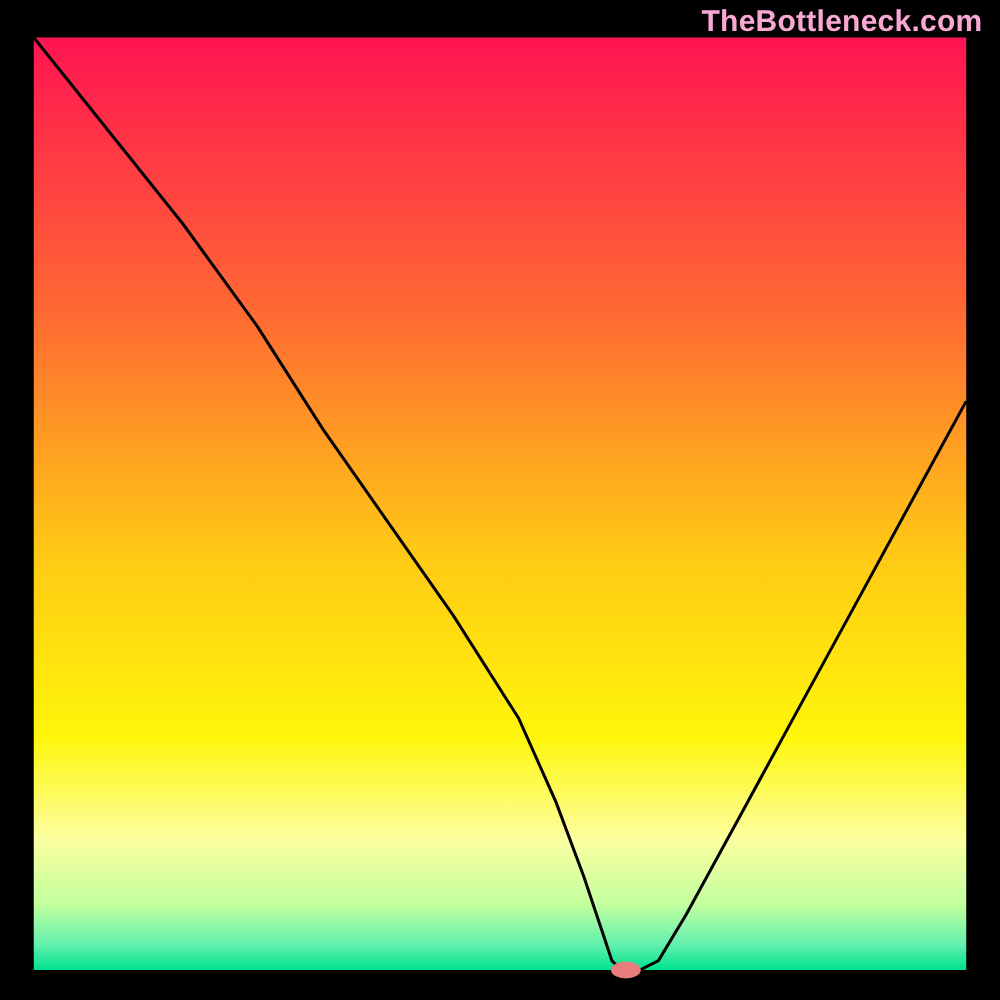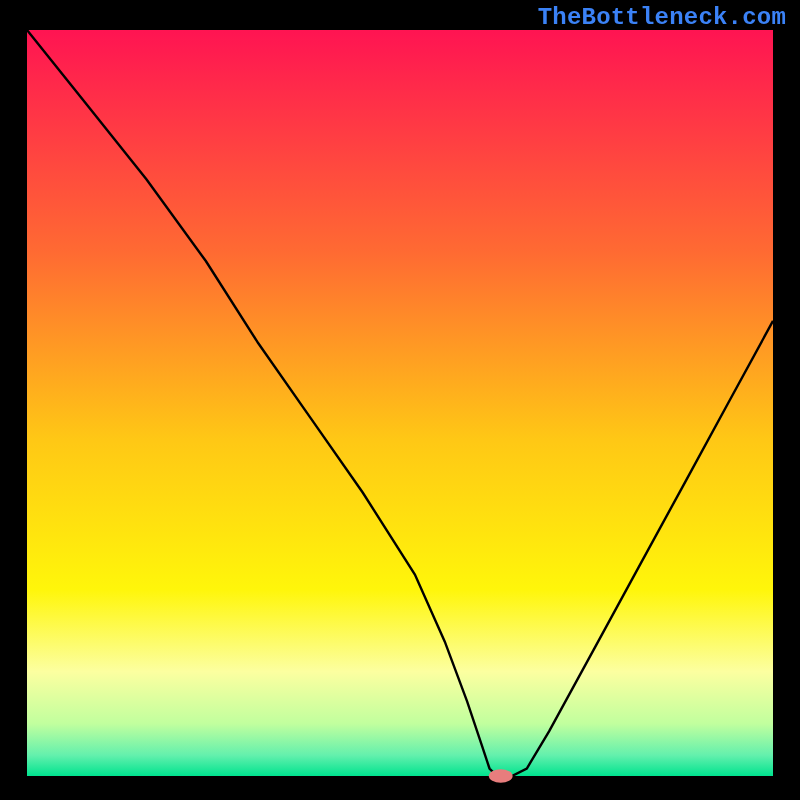--- a/index.html
+++ b/index.html
@@ -14,24 +14,24 @@
     position: absolute;
     left: 0;
     top: 0;
     width: 800px;
     height: 800px;
   }
   .watermark {
     position: absolute;
     top: 4px;
     right: 14px;
-    font-family: Liberation Mono, monospace;
+    font-family: Liberation Sans, sans-serif;
     font-size: 24px;
     font-weight: bold;
-    color: #3b82f6;
+    color: #f9a8d4;
     letter-spacing: 0.2px;
   }
 </style>
 </head>
 <body>
 
 <svg class="frame" viewBox="0 0 800 800" preserveAspectRatio="none">
   <defs>
     <linearGradient id="bg-grad" x1="0" y1="0" x2="0" y2="1">
         <stop offset="0%" stop-color="#ff1452"></stop>

